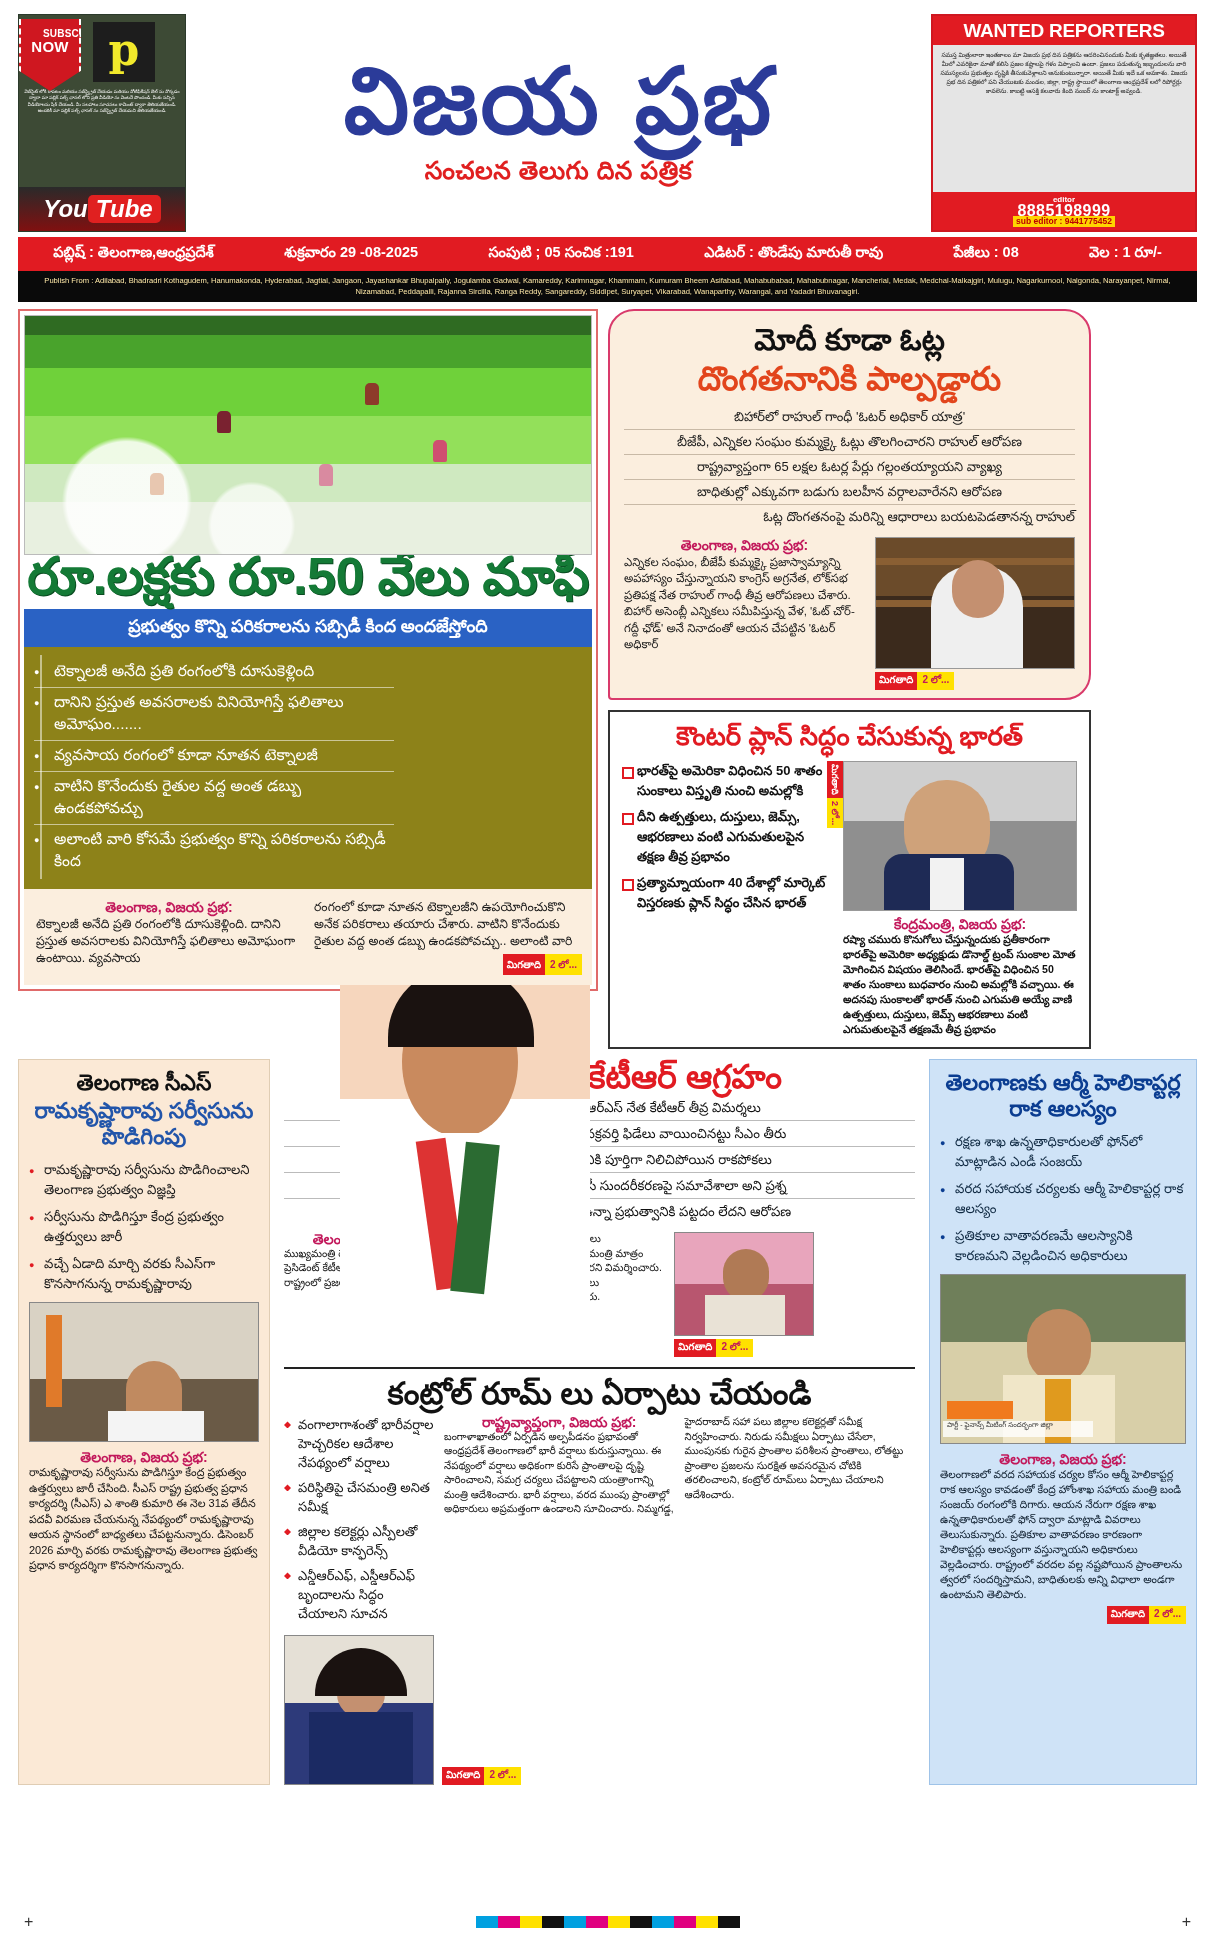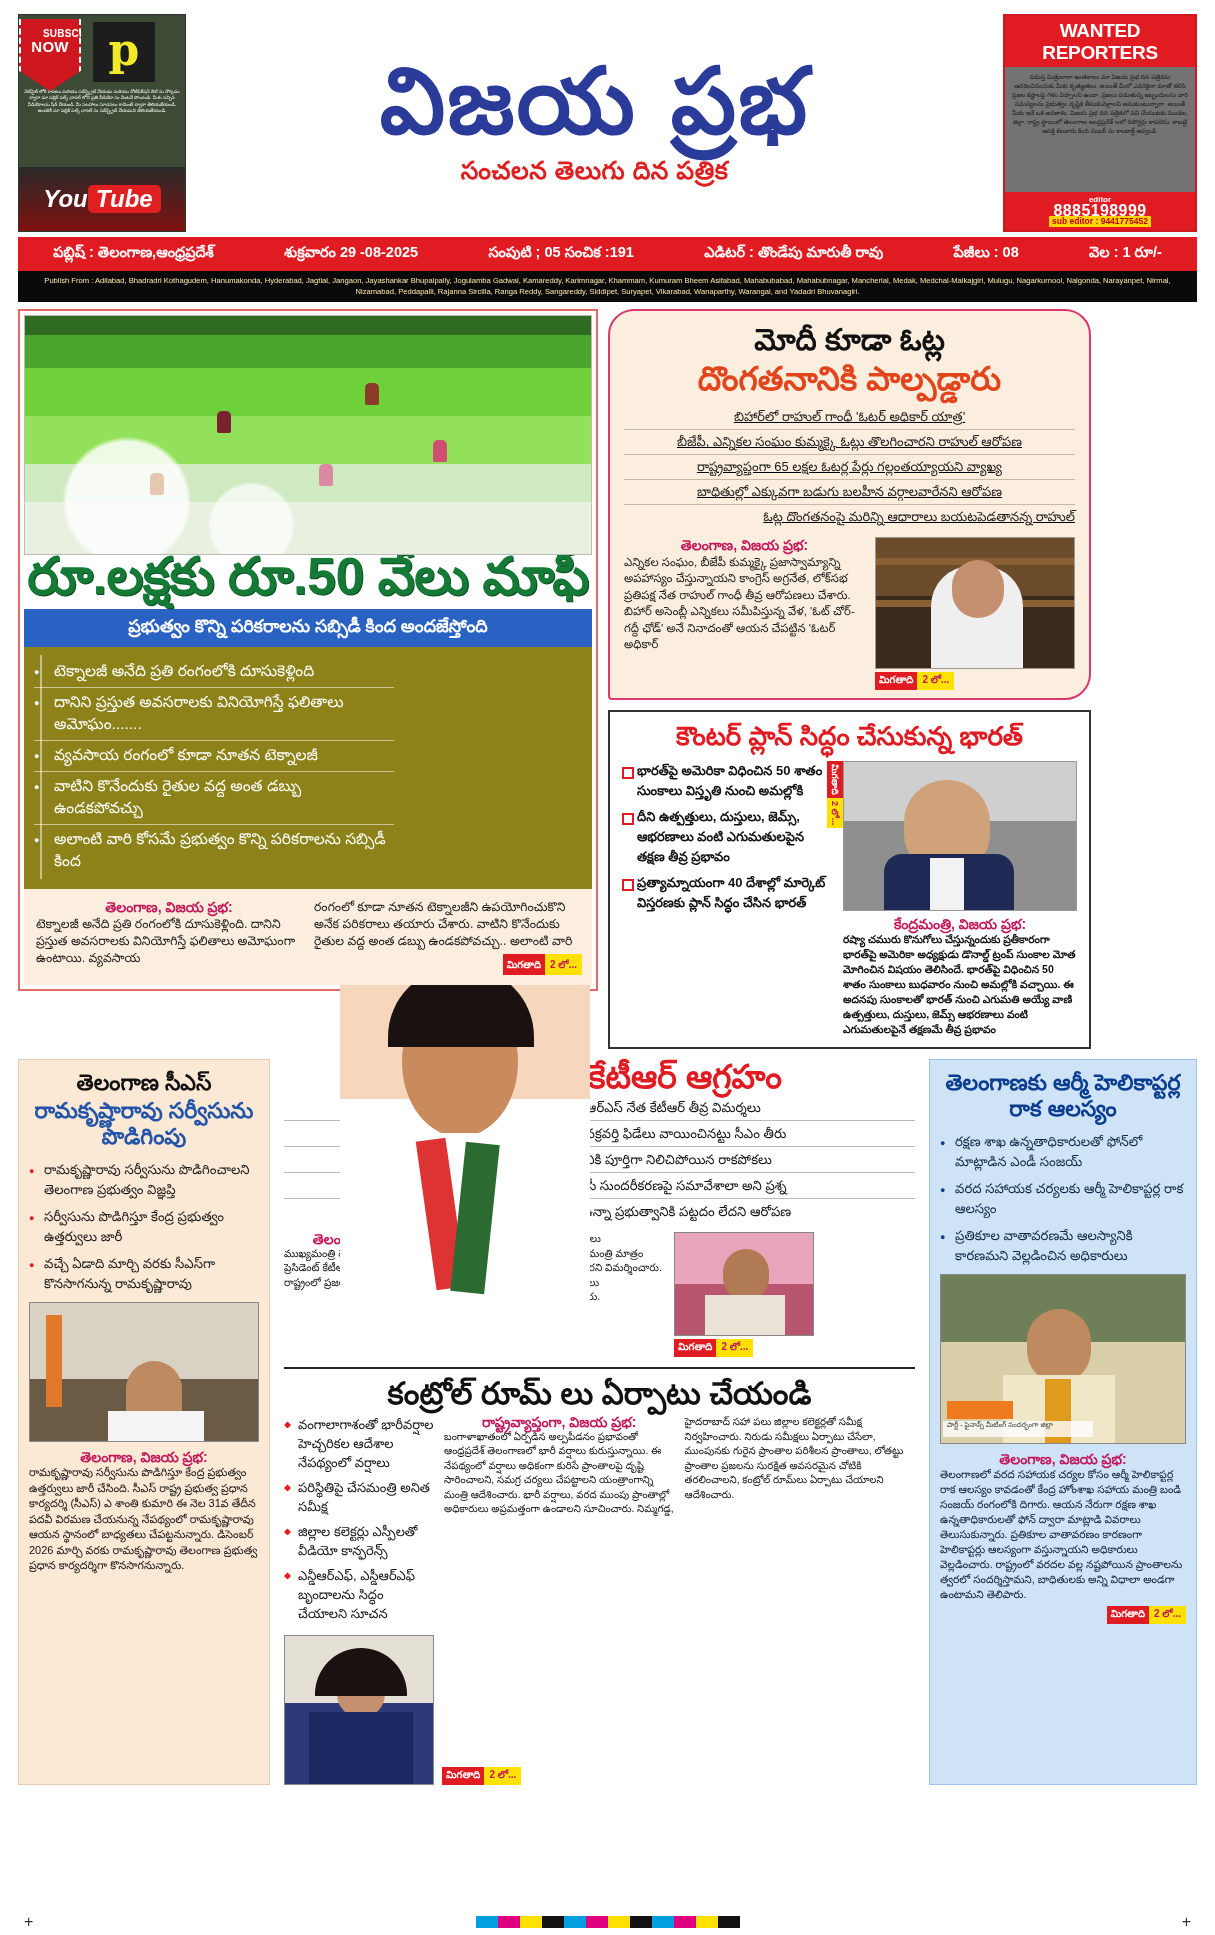--- a/index.html
+++ b/index.html
@@ -32,36 +32,36 @@
   .plogo {
     width: 62px; height: 60px; background: #1d1d1d; margin-left: 12px; margin-top: 3px;
     color: #f2e92b; font-size: 44px; font-weight: bold; line-height: 56px; text-align: center;
     font-family: "DejaVu Serif", serif;
   }
   .promo-text {
     color: #ffffff; font-size: 4.6px; line-height: 6.4px; text-align: center;
     padding: 4px 5px 2px 5px; width: 100%;
   }
   .yt {
-    margin-top: auto; width: 100%; height: 64px; background: linear-gradient(180deg,#2a2a2a,#801010);
+    margin-top: auto; width: 100%; height: 44px; background: linear-gradient(180deg,#2a2a2a,#801010);
     display: flex; align-items: center; justify-content: center; gap: 0;
   }
   .yt .y1 { color:#fff; font-size: 24px; font-weight: bold; font-style: italic; }
   .yt .y2 {
     background: #e02020; color: #fff; font-size: 24px; font-weight: bold;
     padding: 0 8px; border-radius: 5px; font-style: italic;
   }
   .title-wrap { flex: 1; display: flex; flex-direction: column; align-items: center; justify-content: center; }
   .big-title {
     font-size: 92px; line-height: 1.02; color: #2b3b99; font-weight: bold;
     font-family: "DejaVu Sans", sans-serif; letter-spacing: 2px; white-space: nowrap;
   }
   .tagline { color: #e02020; font-size: 25px; font-weight: bold; margin-top: 8px; letter-spacing: .5px; }
   .wanted {
-    width: 194px; border: 2px solid #cf1720; background: #737373; display: flex; flex-direction: column;
+    width: 266px; border: 2px solid #cf1720; background: #e5e5e5; display: flex; flex-direction: column;
   }
   .wanted-hd {
     background: #e11b22; color: #fff; font-size: 19px; font-weight: bold; text-align: center;
     padding: 4px 0 3px 0; letter-spacing: -.3px; font-family: "Liberation Sans", sans-serif;
   }
   .wanted-body { font-size: 6.2px; line-height: 9px; color: #1a1a1a; text-align: center; padding: 5px 6px; flex:1; }
   .wanted-foot {
     background: #e11b22; color: #fff; text-align: center; font-size: 9px; font-weight: bold;
     padding: 2px 0 3px 0; line-height: 11px;
   }
@@ -134,21 +134,21 @@
   .migathadi .b { background:#ffe100; color:#c2185b; padding: 2px 5px; }
 
   
   .rightcol { width: 483px; display: flex; flex-direction: column; gap: 10px; }
   .story-modi {
     background: #fbeede; border: 2px solid #d93a6b; border-radius: 26px 26px 26px 4px;
     padding: 12px 14px 8px 14px; position: relative;
   }
   .modi-h1 { text-align: center; font-size: 30px; font-weight: bold; color: #111; line-height: 1.15; }
   .modi-h2 { text-align: center; font-size: 33px; font-weight: bold; color: #e2451c; line-height: 1.15; margin-top: 2px; }
-  .subpoints { margin-top: 8px; text-decoration: underline; }
+  .subpoints { margin-top: 8px; }
   .subpoints div {
     text-align: center; font-size: 13px; line-height: 20px; color: #1a1a1a;
     border-bottom: 1px solid #c8b9a6; padding: 2px 0;
   }
   .subpoints div:last-child { border-bottom: none; text-align: right; }
   .modi-flex { display: flex; gap: 10px; margin-top: 8px; }
   .modi-text { flex: 1; font-size: 11.6px; line-height: 16.5px; color: #1a1a1a; }
   .modi-photo {
     width: 200px; height: 132px; border: 1px solid #999;
     background: linear-gradient(180deg,#6b4b2a 0 45%, #3b2a1c 45% 100%);

